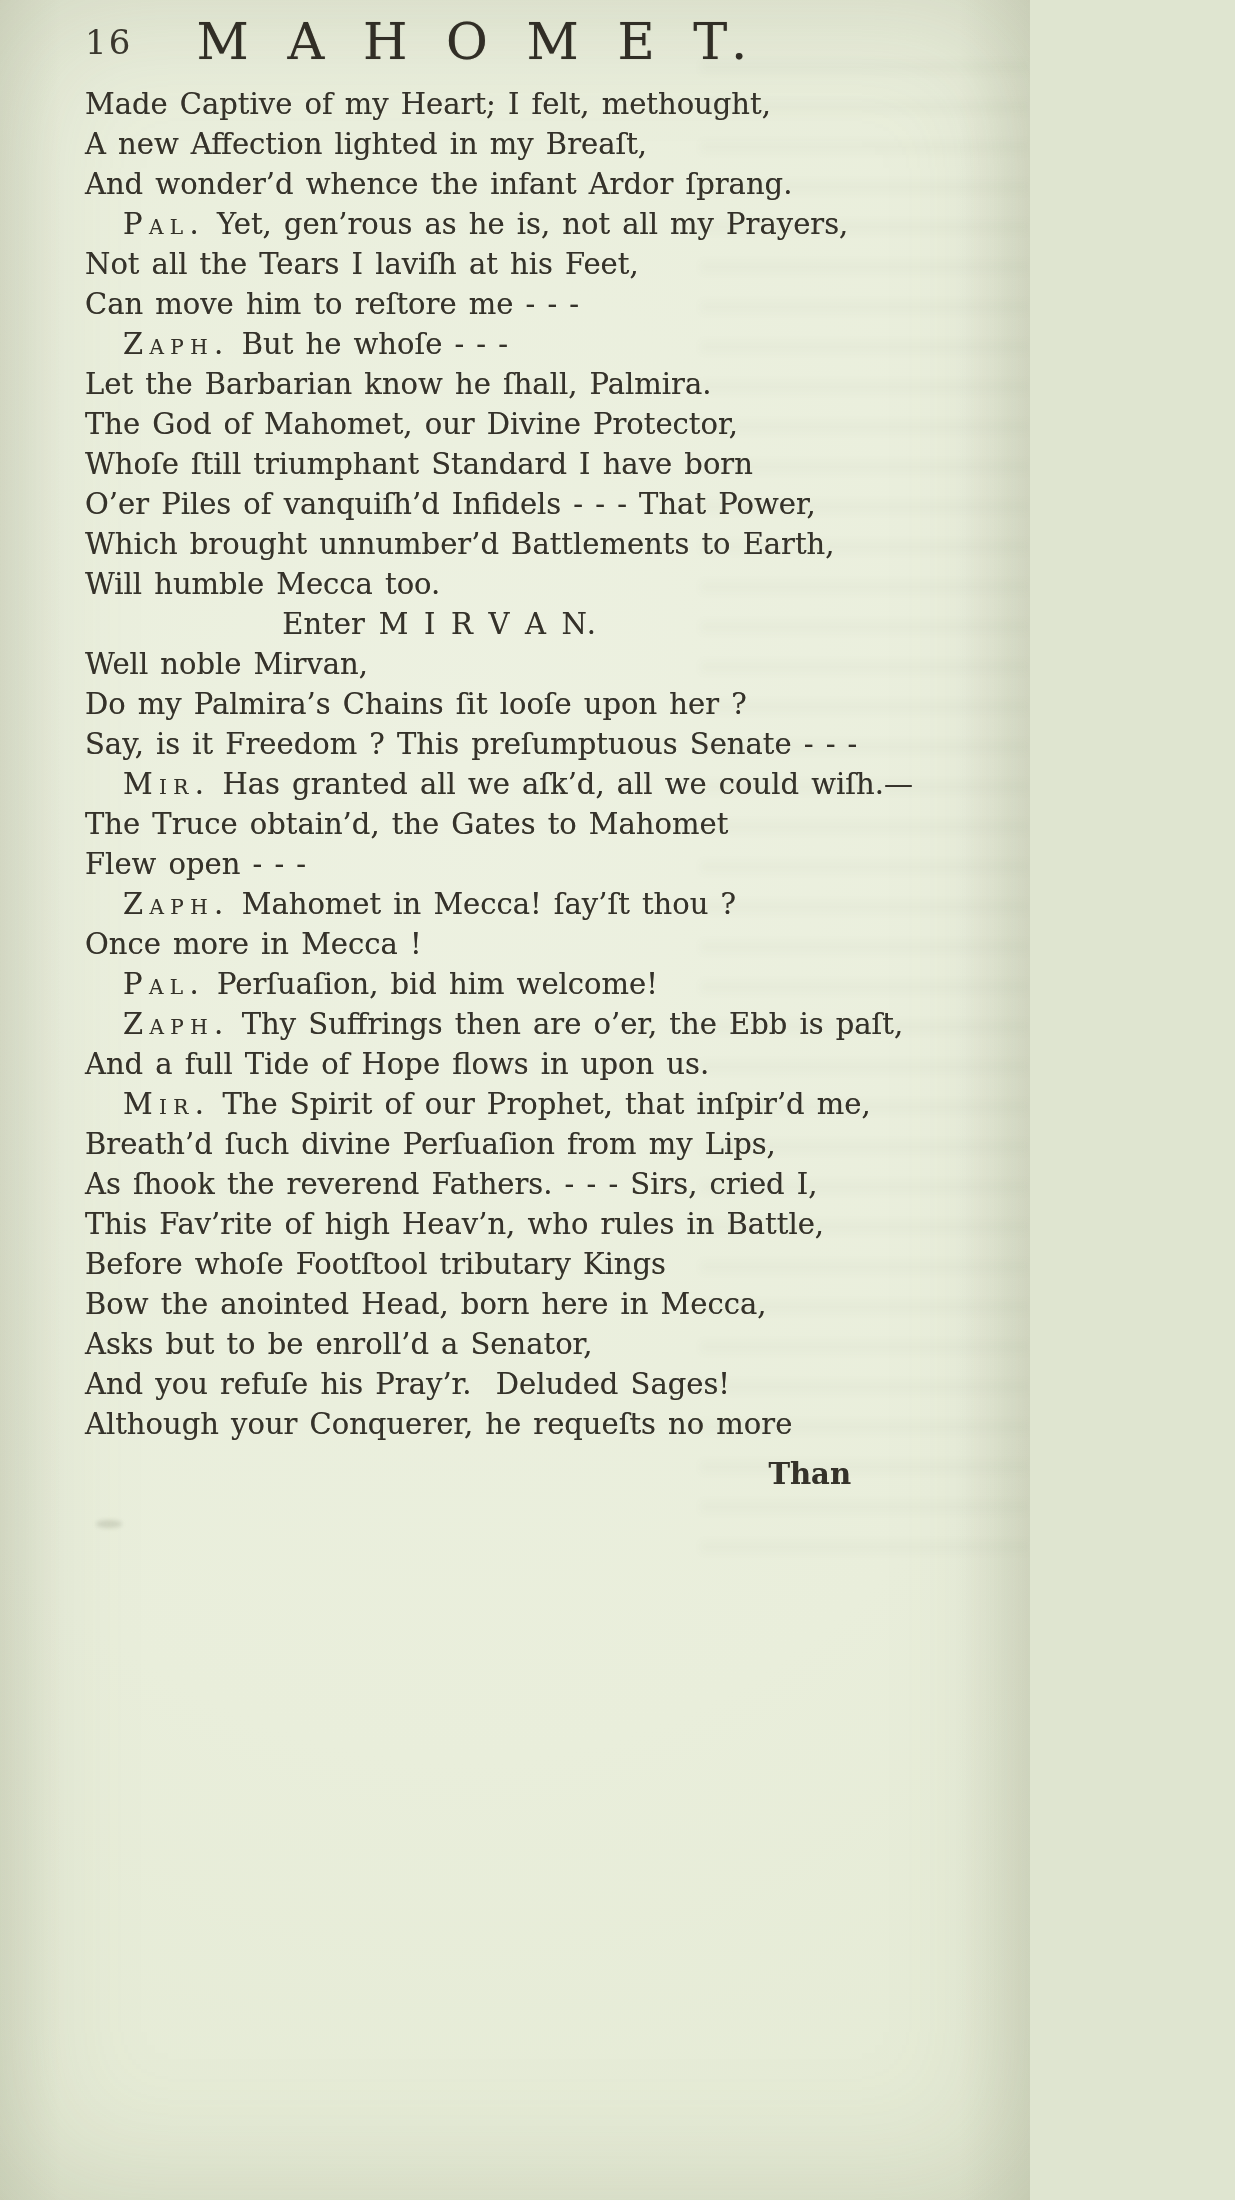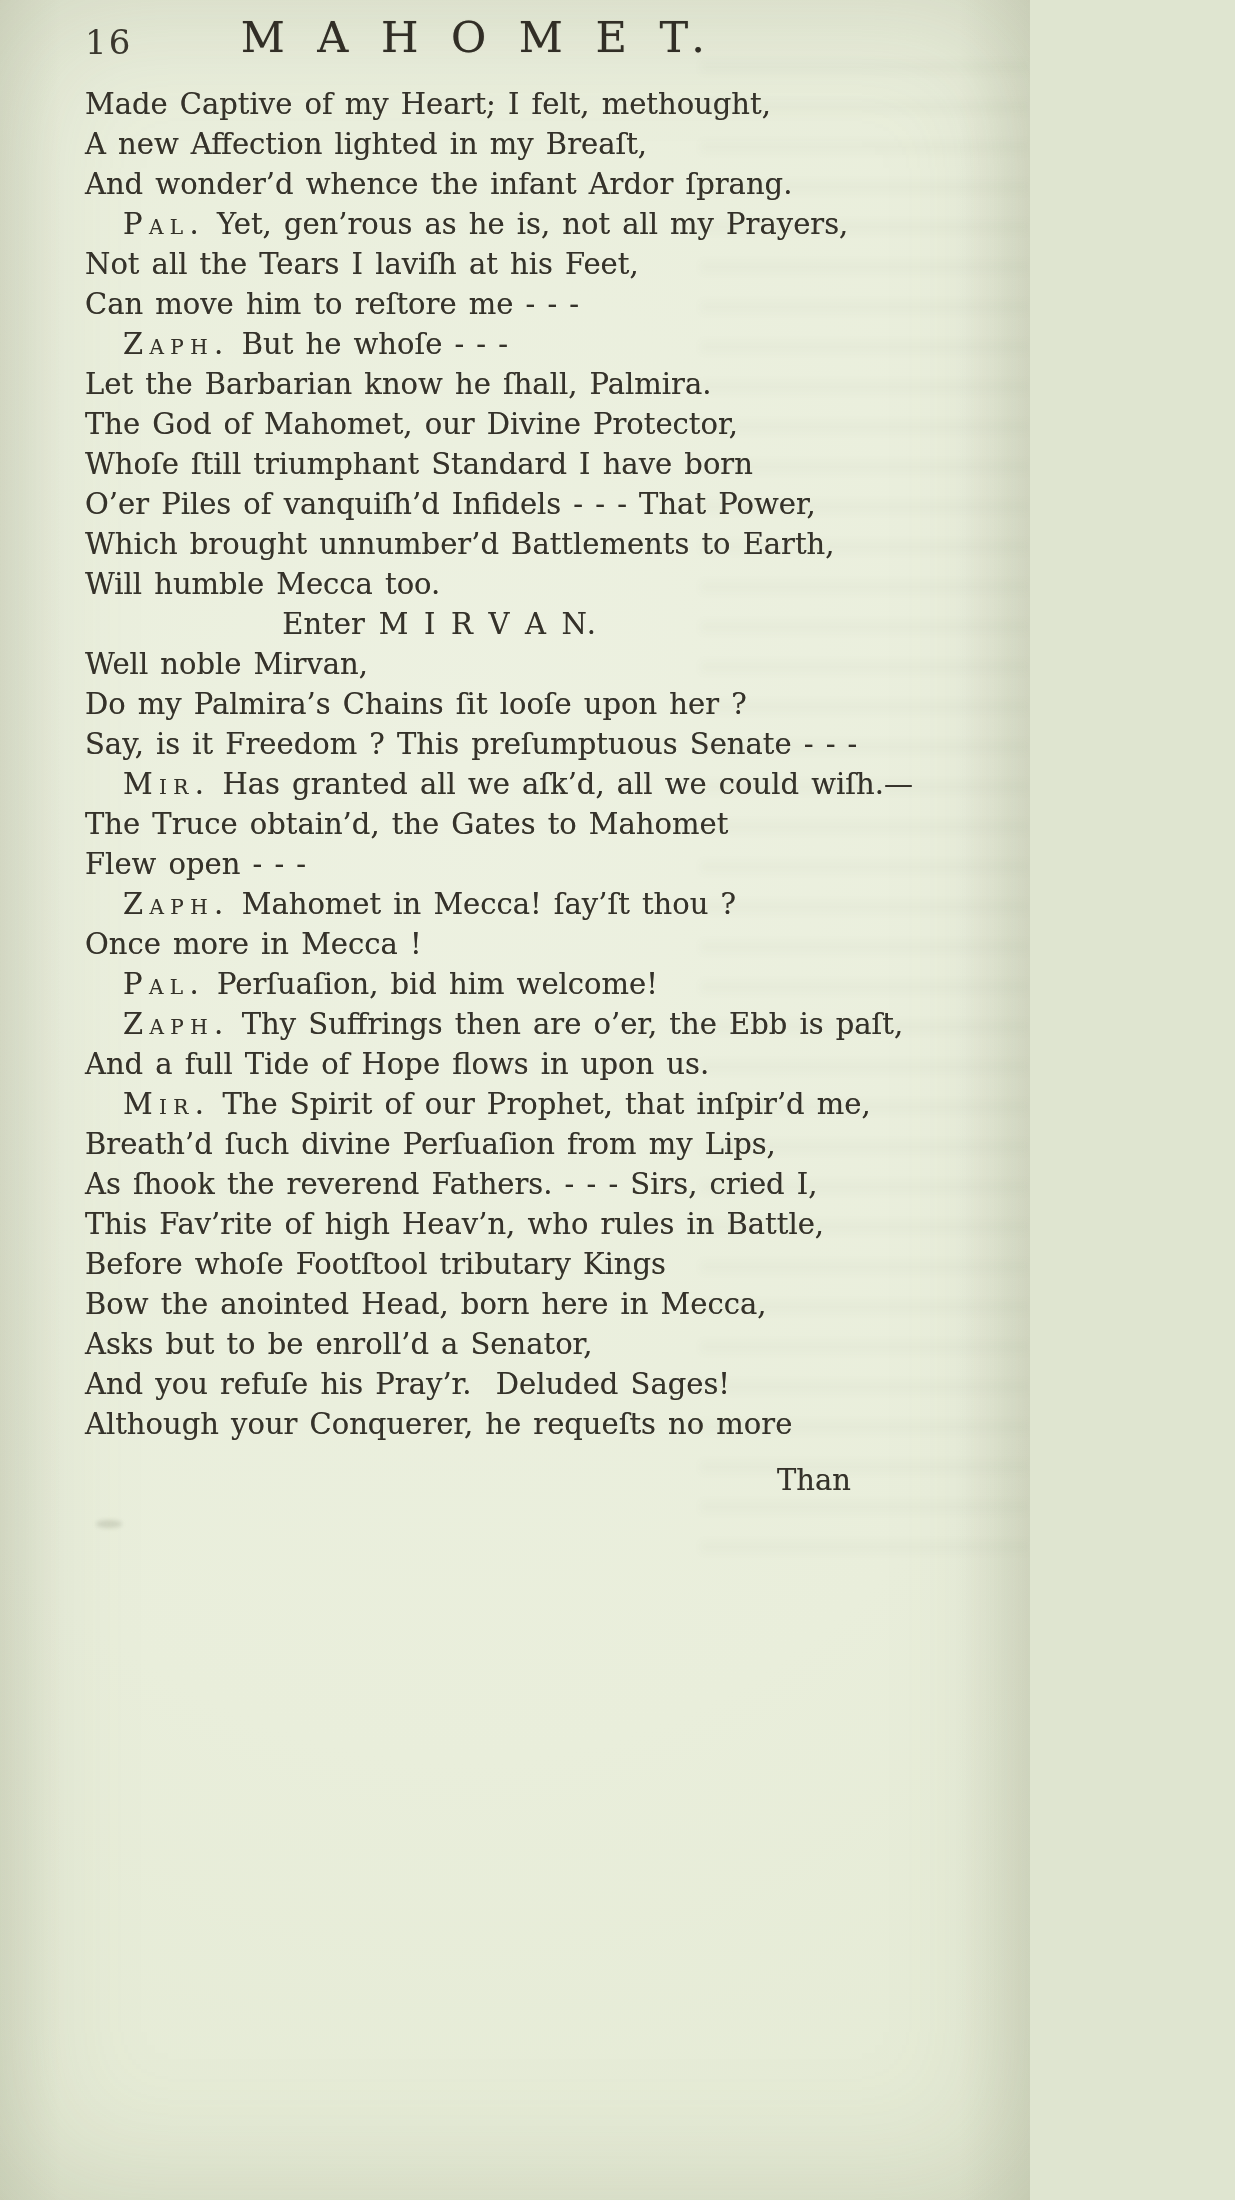--- a/index.html
+++ b/index.html
@@ -68,21 +68,21 @@
     font-size: 34px;
     letter-spacing: 2px;
     color: #3a372e;
   }
   .running-title {
     position: absolute;
     left: 0;
     right: 0;
     top: 0;
     text-align: center;
-    font-size: 43px;
+    font-size: 51px;
     letter-spacing: 0.22em;
     color: #312e26;
     white-space: pre;
     text-shadow: 0 0 0.7px rgba(49, 46, 38, 0.55);
   }
 
   .body-text {
     position: absolute;
     top: 84px;
     left: 85px;
@@ -100,22 +100,23 @@
   .line.stage  { text-align: center; padding-right: 60px; }
   .seg.italic  { }
   .seg.speaker {
     font-variant: small-caps;
     letter-spacing: 0.22em;
   }
   .line.stage .seg.roman { letter-spacing: 0.06em; }
 
   .catchword-row {
     text-align: right;
-    margin-top: 16px;
+    margin-top: 10px;
     padding-right: 4px;
+    font-weight: bold;
   }
   .catchword {
     font-size: 29px;
     text-shadow: 0 0 0.6px rgba(53, 50, 42, 0.5);
   }
 </style>
 </head>
 <body>
 
 <div class="page">

